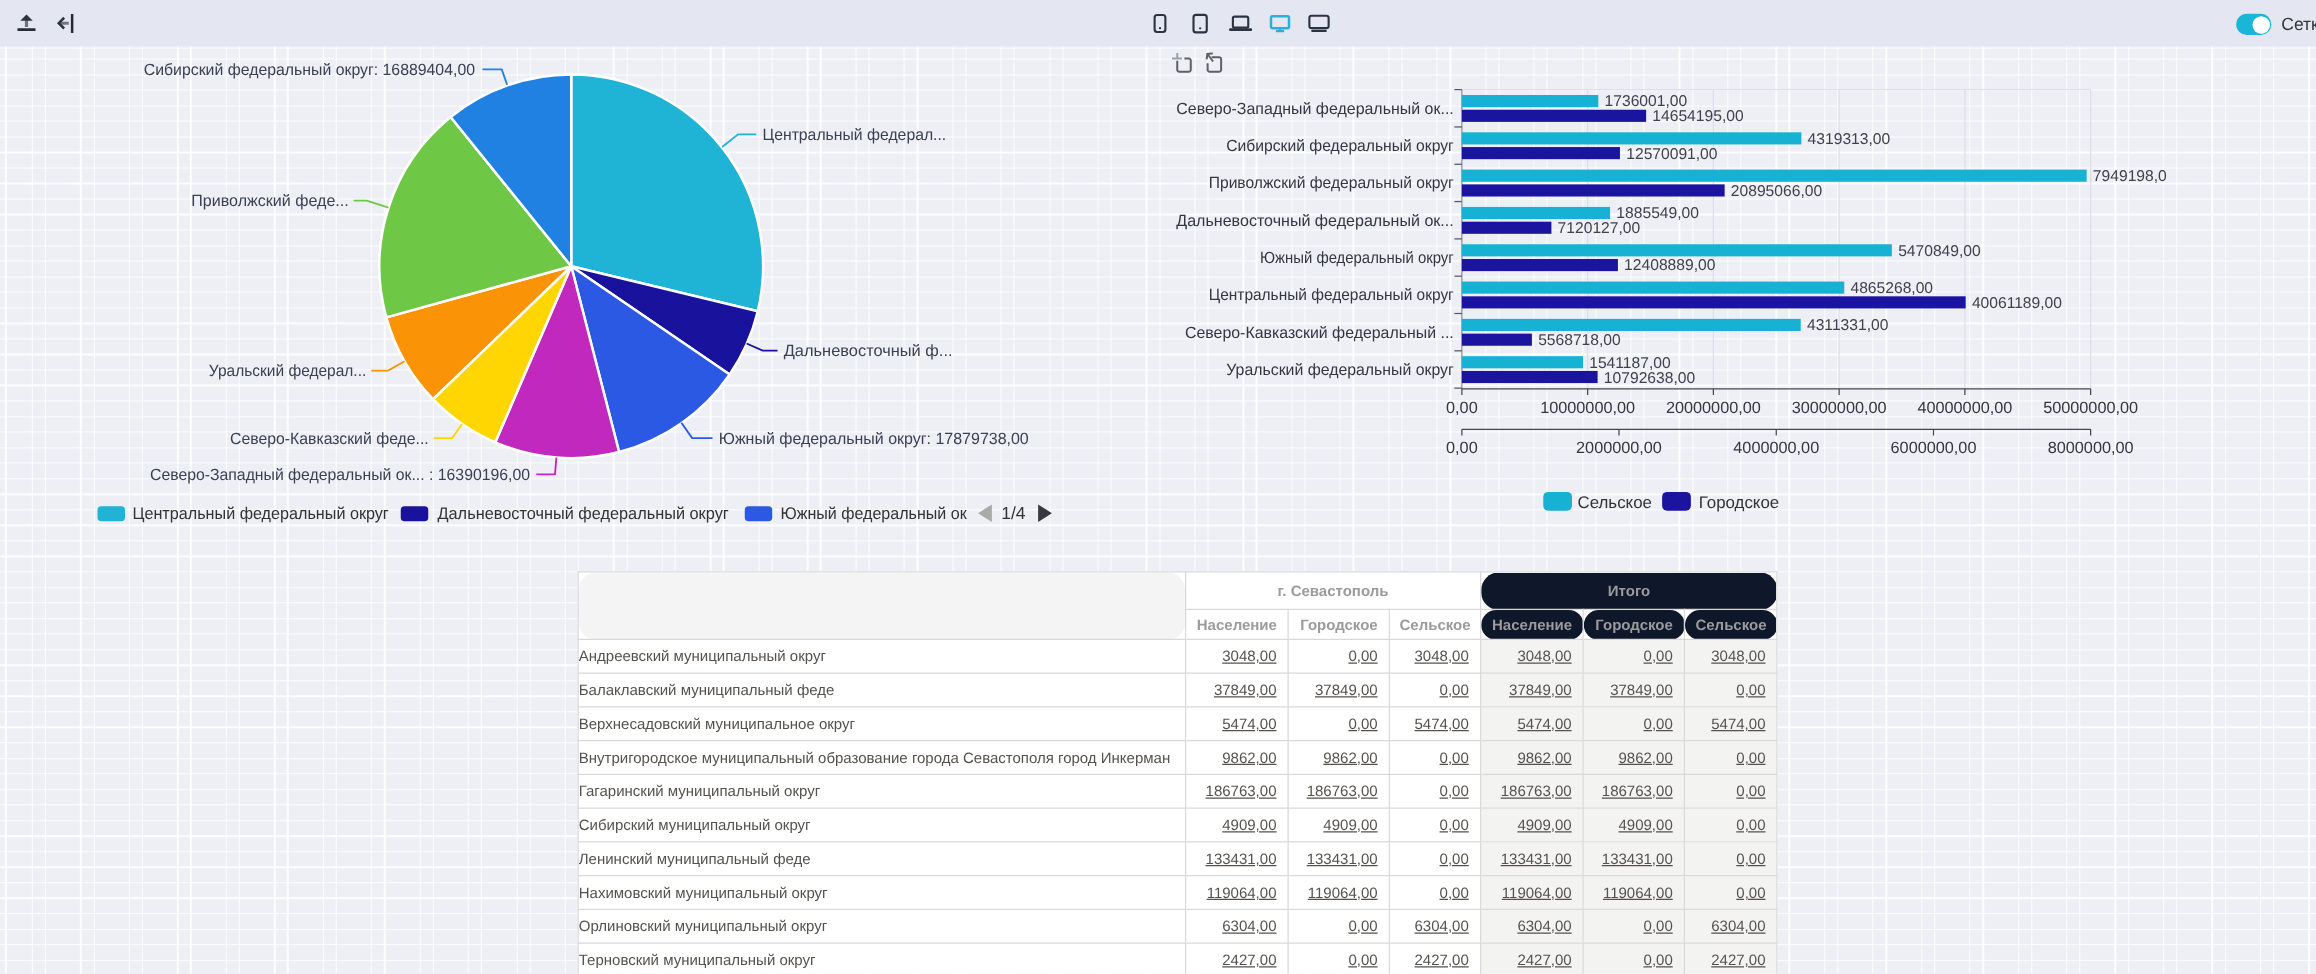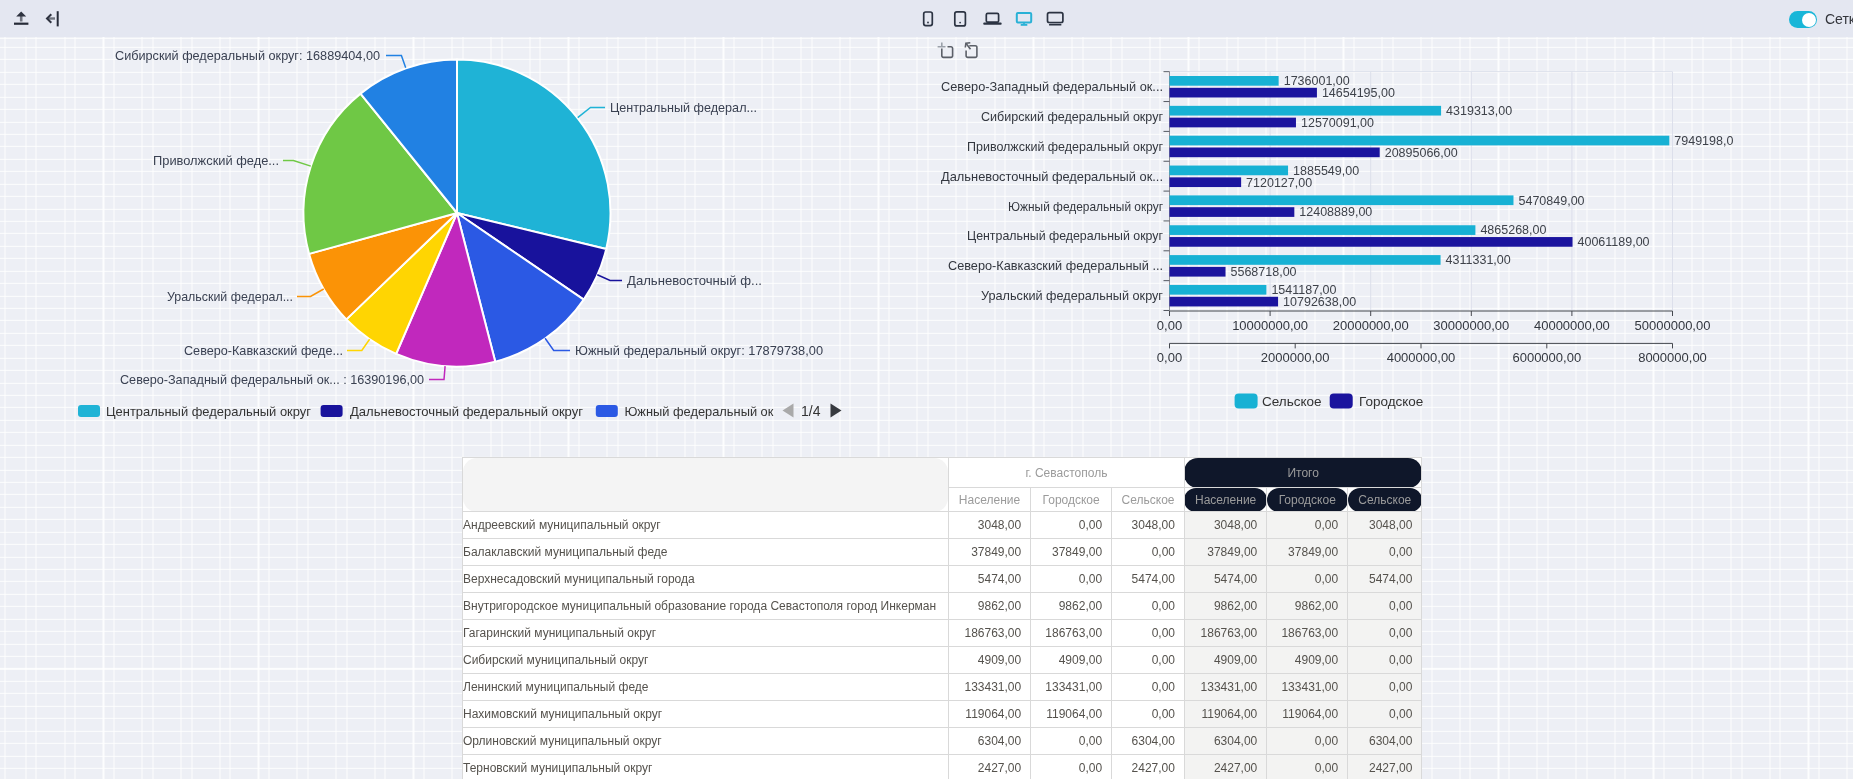--- a/index.html
+++ b/index.html
@@ -10,23 +10,23 @@
       repeating-linear-gradient(to bottom, rgba(255,255,255,0.85) 0px, rgba(255,255,255,0.85) 1px, transparent 1px, transparent 12.43px),
       repeating-linear-gradient(to right, rgba(255,255,255,0.85) 0px, rgba(255,255,255,0.85) 1px, transparent 1px, transparent 10.5px, rgba(255,255,255,0.85) 10.5px, rgba(255,255,255,0.85) 11.5px, transparent 11.5px, transparent 38.75px);
     background-position: 0px 9.89px, 25.5px 0px;}
   #topbar{position:absolute;left:0;top:0;width:1853px;height:37px;background:#e4e7f1;}
   #toggle{position:absolute;left:1789px;top:11px;width:28px;height:17px;border-radius:9px;background:#19b6d8;}
   #toggle .knob{position:absolute;right:1.5px;top:1.5px;width:14px;height:14px;border-radius:50%;background:#ffffff;}
   #toglbl{position:absolute;left:1825px;top:11px;font-size:14px;color:#33353b;white-space:nowrap;}
   table.tb{position:absolute;left:462px;top:457px;border-collapse:collapse;table-layout:fixed;width:959px;
     font-size:12px;color:#55524d;background:#ffffff;}
   table.tb td, table.tb th{border:1px solid #d9d9d9;padding:0;margin:0;overflow:hidden;white-space:nowrap;}
-  table.tb th{font-weight:normal;color:#9b9b9b;background:#ffffff;border-radius:14px;}
+  table.tb th{font-weight:bold;color:#9b9b9b;background:#ffffff;border-radius:14px;}
   table.tb td.nm{padding-left:0;text-align:left;height:26px;}
-  table.tb td.v{padding-right:9px;text-align:right;}
+  table.tb td.v{padding-right:9px;text-align:right;text-decoration:underline;}
   table.tb .t{background:#f3f3f2;}
   table.tb th.corner{background:#f4f4f4;}
   table.tb th.itog{background:#0f172a;}
 </style>
 </head>
 <body>
 <div id="grid"></div>
 <div id="topbar"></div>
 <div id="toggle">
     <div class="knob"></div>
@@ -219,21 +219,21 @@
 <tr>
         <td class="nm">Балаклавский муниципальный феде</td>
         <td class="v">37849,00</td>
         <td class="v">37849,00</td>
         <td class="v">0,00</td>
         <td class="v t">37849,00</td>
         <td class="v t">37849,00</td>
         <td class="v t">0,00</td>
       </tr>
 <tr>
-        <td class="nm">Верхнесадовский муниципальный города</td>
+        <td class="nm">Верхнесадовский муниципальное округ</td>
         <td class="v">5474,00</td>
         <td class="v">0,00</td>
         <td class="v">5474,00</td>
         <td class="v t">5474,00</td>
         <td class="v t">0,00</td>
         <td class="v t">5474,00</td>
       </tr>
 <tr>
         <td class="nm">Внутригородское муниципальный образование города Севастополя город Инкерман</td>
         <td class="v">9862,00</td>

